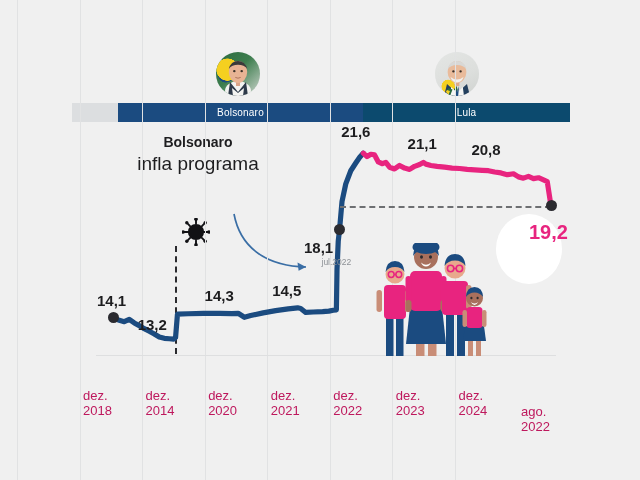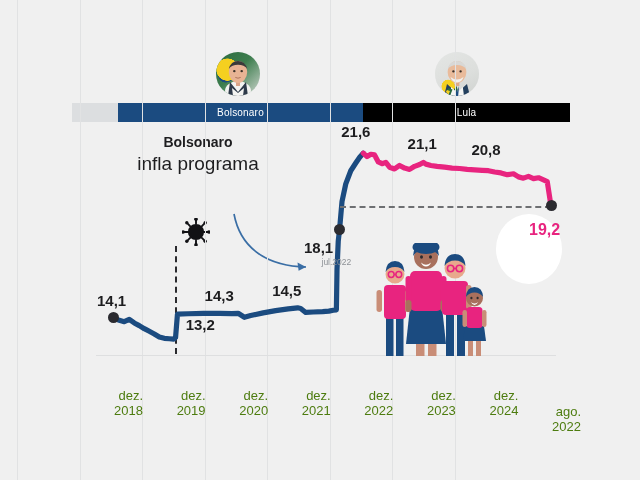--- a/index.html
+++ b/index.html
@@ -13,21 +13,21 @@
     -webkit-font-smoothing:antialiased;
   }
   #stage{position:absolute;left:0;top:0;width:640px;height:480px;}
 
   
   #banner{position:absolute;left:72px;top:103px;width:498px;height:19px;display:flex;}
   .seg{height:19px;display:flex;align-items:center;justify-content:center;
        font-size:10px;color:#ffffff;letter-spacing:.2px;}
   .seg-gray{background:#dcdee0;}
   .seg-blue{background:#1b4b80;}
-  .seg-pink{background:#000000;}
+  .seg-pink{background:#0c4a6e;}
 
   
   .avatar{position:absolute;width:44px;height:44px;border-radius:50%;
           overflow:hidden;background:#e9eaec;}
   .avatar .face{position:absolute;left:0;top:0;width:100%;height:100%;}
   #av-bolso{left:216px;top:52px;}
   #av-lula{left:435px;top:52px;}
 
   
   .bolso-bg{position:absolute;inset:0;background:
@@ -60,32 +60,32 @@
 
   
   #hdash{position:absolute;left:338px;top:233px;width:190px;height:0;
          border-top:2px dashed #6d6f72;}
 
   
   #arrow{position:absolute;left:230px;top:212px;width:90px;height:68px;}
 
   
   .vlab{position:absolute;font-size:15px;font-weight:bold;color:#1d1d1f;white-space:nowrap;}
-  .vlab.pinkbig{font-size:16px;color:#e8247f;}
+  .vlab.pinkbig{font-size:20px;color:#e8247f;}
   .sublab{position:absolute;font-size:8.5px;color:#8d9196;white-space:nowrap;}
 
   
   .dot{position:absolute;width:11px;height:11px;border-radius:50%;background:#2b2b30;}
 
   
   #halo{position:absolute;left:496px;top:214px;width:66px;height:70px;
         background:#ffffff;border-radius:50%;}
 
   
-  .xtick{position:absolute;text-align:right;font-size:13px;color:#4d7c0f;line-height:1.18;}
+  .xtick{position:absolute;text-align:left;font-size:13px;color:#be185d;line-height:1.18;}
   .xtick span{display:block;}
 
   
   #family{position:absolute;left:372px;top:243px;width:120px;height:113px;}
 </style>
 </head>
 <body>
 
 <div id="stage">
 
@@ -236,38 +236,38 @@
       <path d="M94 54 q0.5-10 8.5-10 q8 0 8.5 10 q-3-4.5-8.5-4.5 q-5.5 0-8.5 4.5z" fill="#1b4b80"></path>
       <ellipse cx="99.4" cy="55" rx="1.1" ry="1.3" fill="#2b2b30"></ellipse>
       <ellipse cx="105.6" cy="55" rx="1.1" ry="1.3" fill="#2b2b30"></ellipse>
       <path d="M99 59 q3.5 3.2 7 0 q-1 2.9-3.5 2.9 q-2.5 0-3.5-2.9z" fill="#ffffff"></path>
     </g>
   </svg>
 
   <div id="halo"></div>
 
   <div class="vlab" id="lab0" style="left: 97px; top: 291.704px;">14,1</div>
-  <div class="vlab" id="lab1" style="left: 137.694px; top: 316.204px; margin-left: 48px;">13,2</div>
+  <div class="vlab" id="lab1" style="left: 137.694px; top: 316.204px;">13,2</div>
   <div class="vlab" id="lab2" style="left: 204.623px; top: 287.316px;">14,3</div>
   <div class="vlab" id="lab3" style="left: 272.2px; top: 281.929px;">14,5</div>
   <div class="vlab" id="lab4" style="left: 304px; top: 238.949px;">18,1</div>
   <div class="sublab" id="sub4" style="left: 321.509px; top: 256.949px;">jul.2022</div>
   <div class="vlab" id="lab5" style="left: 341.28px; top: 123.163px;">21,6</div>
   <div class="vlab" id="lab6" style="left: 407.606px; top: 135.133px;">21,1</div>
   <div class="vlab" id="lab7" style="left: 471.429px; top: 140.714px;">20,8</div>
   <div class="vlab pinkbig" id="lab8" style="left: 529px; top: 220.816px;">19,2</div>
 
   <div id="xaxis">
       <div class="xtick" style="left: 83px; top: 388px; width: 60px;">
         <span>dez.</span>
         <span>2018</span>
       </div>
       <div class="xtick" style="left: 145.571px; top: 388px; width: 60px;">
         <span>dez.</span>
-        <span>2019</span>
+        <span>2014</span>
       </div>
       <div class="xtick" style="left: 208.143px; top: 388px; width: 60px;">
         <span>dez.</span>
         <span>2020</span>
       </div>
       <div class="xtick" style="left: 270.714px; top: 388px; width: 60px;">
         <span>dez.</span>
         <span>2021</span>
       </div>
       <div class="xtick" style="left: 333.286px; top: 388px; width: 60px;">

